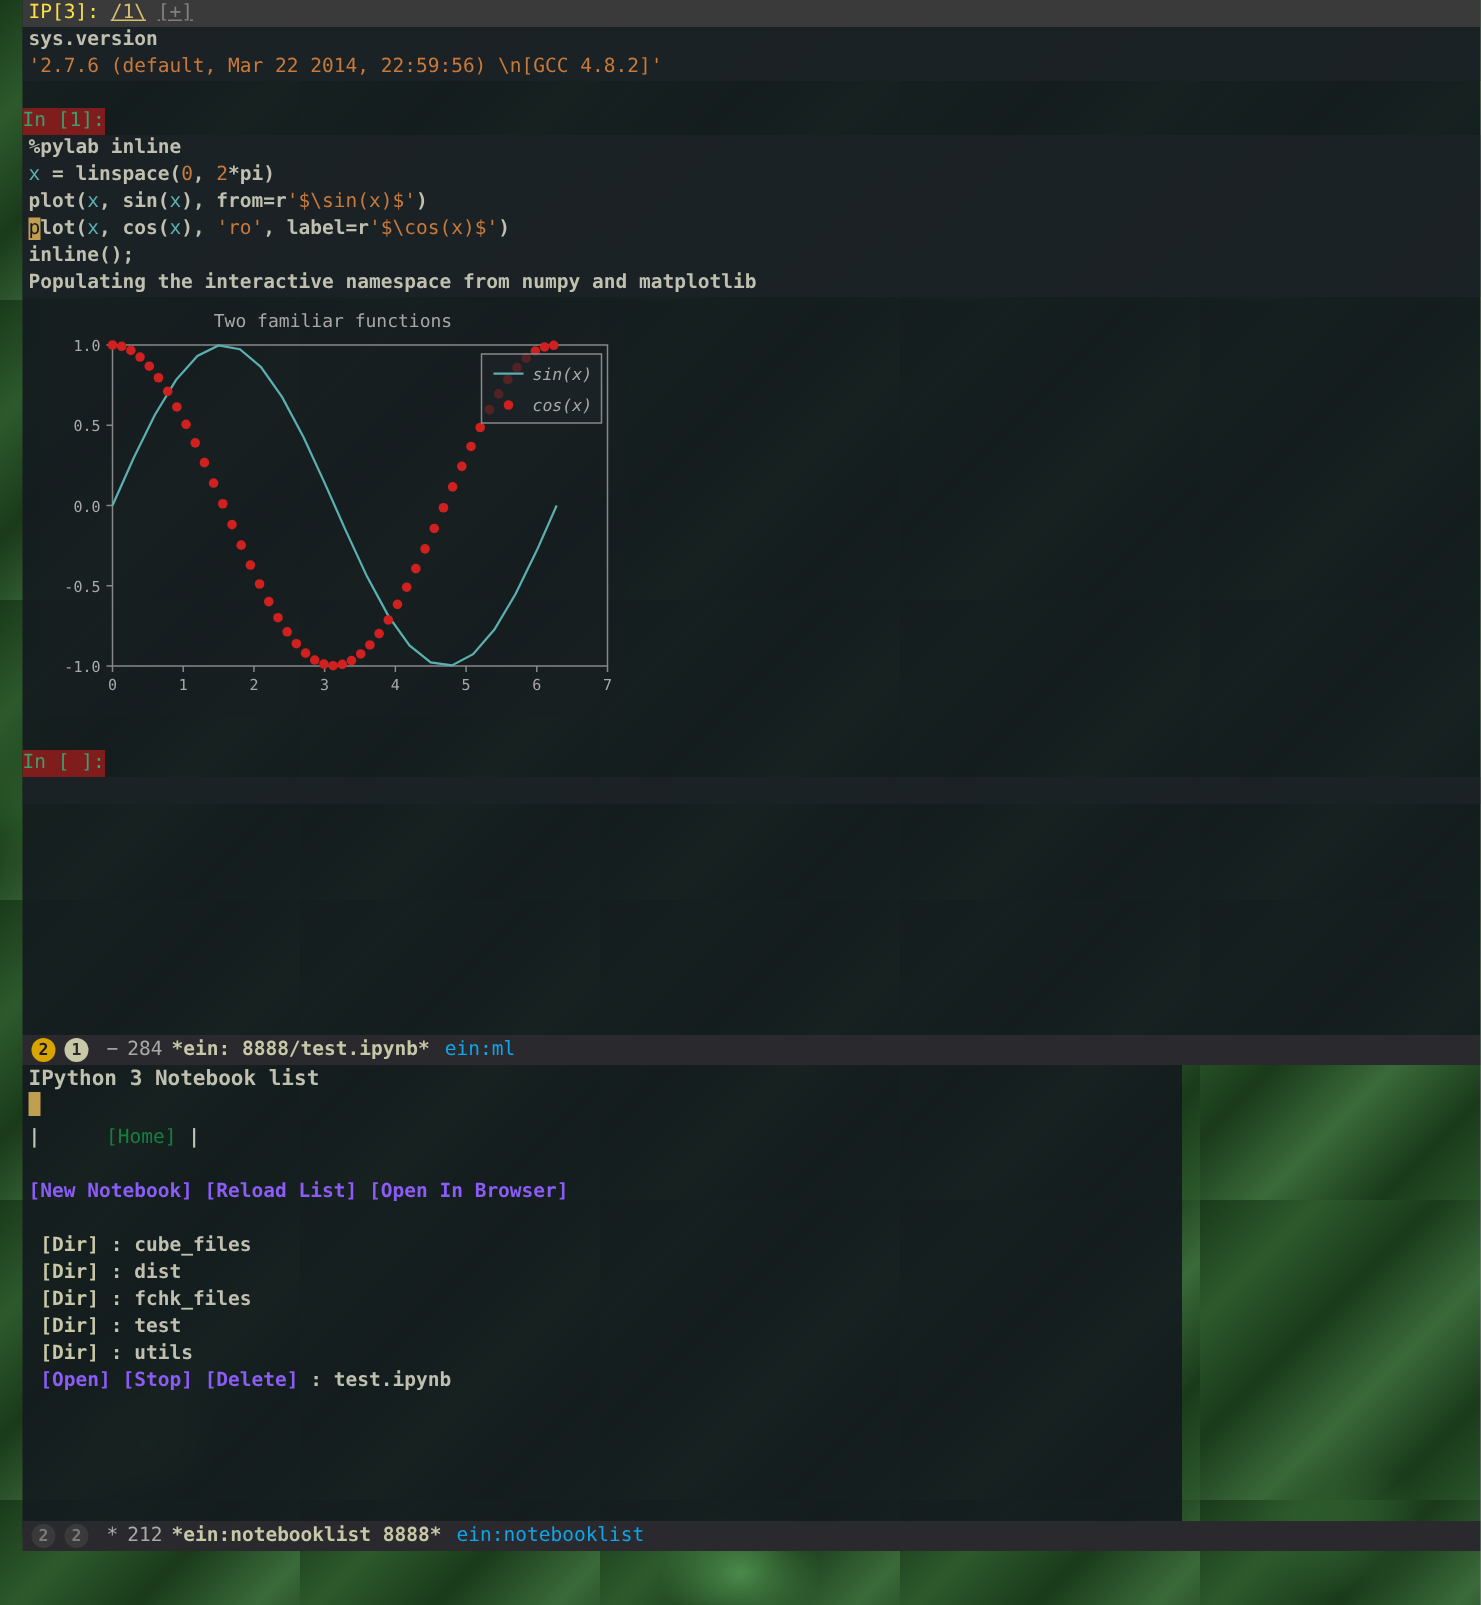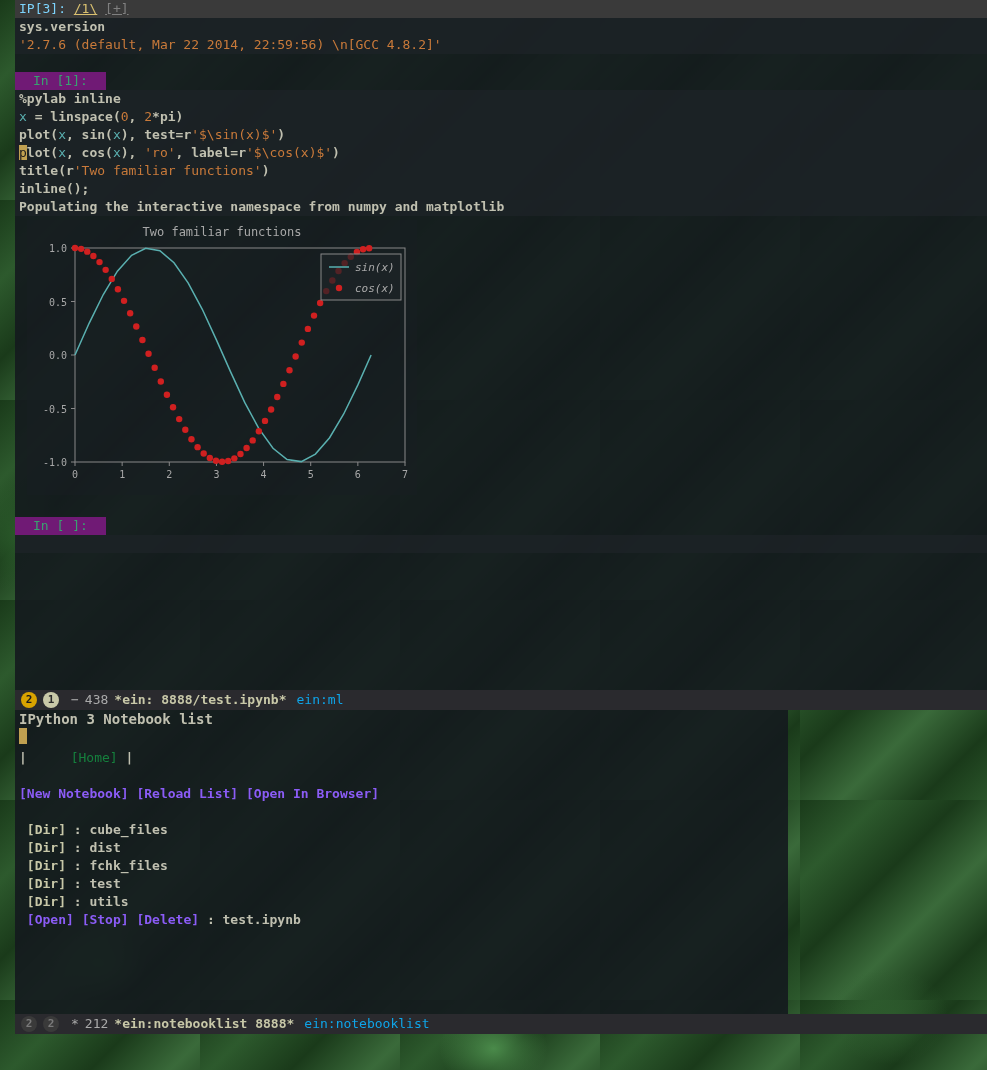--- a/index.html
+++ b/index.html
@@ -58,31 +58,31 @@
 .ml-mod { color: #aaaaaa; }
 .ml-name { color: #c8c8a8; font-weight: bold; }
 .ml-mode { color: #0ea5e9; padding: 0 10px; }
 .ml-right { margin-left: auto; padding-right: 10px; margin-top: 44px; }
 
 .header-line {
   background: #3a3a3a;
   padding: 0 4px;
   color: #c0c0b0;
 }
-.prompt-tag { color: #7dd3fc; }
+.prompt-tag { color: #fde047; }
 .tab-active { color: #d9c070; text-decoration: underline; }
 .tab-add { color: #808080; text-decoration: underline; }
 
 .code-area { background: rgba(30,35,40,0.7); padding: 0 4px; }
 .plain { color: #c0c0b0; font-weight: bold; }
 .orange { color: #c97a3a; }
 .cyan { color: #5ab0b0; }
 .num { color: #c97a3a; }
 
-.in-prompt { background: #701a75; color: #3aa070; padding: 0 18px; display: inline-block; }
+.in-prompt { background: #7f1d1d; color: #3aa070; padding: 0 0; display: inline-block; }
 
 .cursor-block { background: #c0a050; color: #1a1a1a; }
 
 .chart-box { background: rgba(25,30,35,0.4); margin: 4px 0 4px 12px; width: 390px; }
 
 .nb-list { padding: 0 4px; }
 .nb-bold { color: #15803d; font-weight: normal; margin-left: 36px; }
 .nb-action { color: #8b5cf6; font-weight: bold; }
 .nb-dir { color: #c8c8a8; font-weight: bold; margin-top: 12px; }
 
@@ -104,23 +104,22 @@
     <div class="orange">'2.7.6 (default, Mar 22 2014, 22:59:56) \n[GCC 4.8.2]'</div>
   </div>
 
   <div style="height:18px"></div>
 
   <div>
     <span class="in-prompt">In [1]:</span>
     <div class="code-area">
       <div><span class="plain">%pylab inline</span></div>
       <div><span class="cyan">x</span><span class="plain"> = linspace(</span><span class="orange">0</span><span class="plain">, </span><span class="orange">2</span><span class="plain">*pi)</span></div>
-      <div><span class="plain">plot(</span><span class="cyan">x</span><span class="plain">, sin(</span><span class="cyan">x</span><span class="plain">), test=r</span><span class="orange">'$\sin(x)$'</span><span class="plain">)</span></div>
+      <div><span class="plain">plot(</span><span class="cyan">x</span><span class="plain">, sin(</span><span class="cyan">x</span><span class="plain">), from=r</span><span class="orange">'$\sin(x)$'</span><span class="plain">)</span></div>
       <div><span class="cursor-block">p</span><span class="plain">lot(</span><span class="cyan">x</span><span class="plain">, cos(</span><span class="cyan">x</span><span class="plain">), </span><span class="orange">'ro'</span><span class="plain">, label=r</span><span class="orange">'$\cos(x)$'</span><span class="plain">)</span></div>
-      <div><span class="plain">title(r</span><span class="orange">'Two familiar functions'</span><span class="plain">)</span></div>
       <div><span class="plain">inline();</span></div>
     </div>
     <div class="code-area plain">Populating the interactive namespace from numpy and matplotlib</div>
 
     <div class="chart-box">
       <svg id="chart-svg" width="390" height="270">
           <text x="195" y="16" text-anchor="middle" font-size="12" fill="#b8b8b8">Two familiar functions</text>
           <rect x="48" y="28" width="330" height="214" fill="none" stroke="#888" stroke-width="1"></rect>
           <line x1="48" y1="242" x2="48" y2="246" stroke="#888"></line>
           <text x="48" y="258" text-anchor="middle" font-size="10" fill="#a8a8a8">0</text>
@@ -215,21 +214,21 @@
   </div>
 </div>
 
 <div class="modeline ml1">
   <span class="ml-seg">
     <span class="ml-badge active">2</span>
     <span class="ml-badge num">1</span>
   </span>
   <span class="ml-seg ml-mod">
       <span>−</span> 
-      <span>438</span>
+      <span>284</span>
     </span>
   <span class="ml-name">*ein: 8888/test.ipynb*</span>
   <span class="ml-mode">ein:ml</span>
   <span class="ml-right">
     <span>11: 0</span>&nbsp;&nbsp;&nbsp;&nbsp;
     <span>Bottom</span>
   </span>
 </div>
 
 <div class="pane pane2 nb-list">

